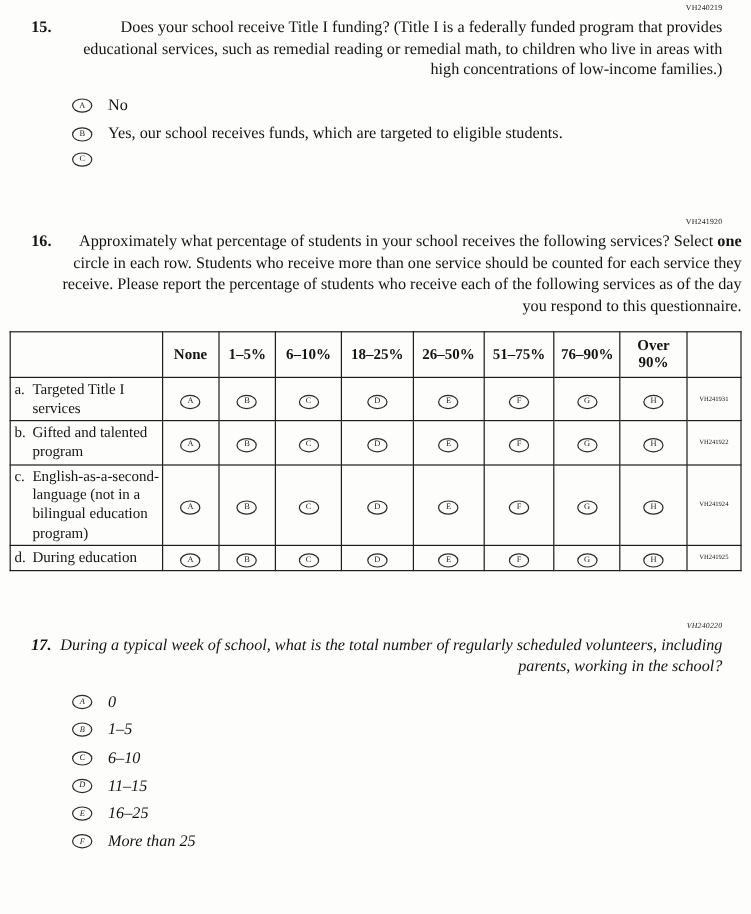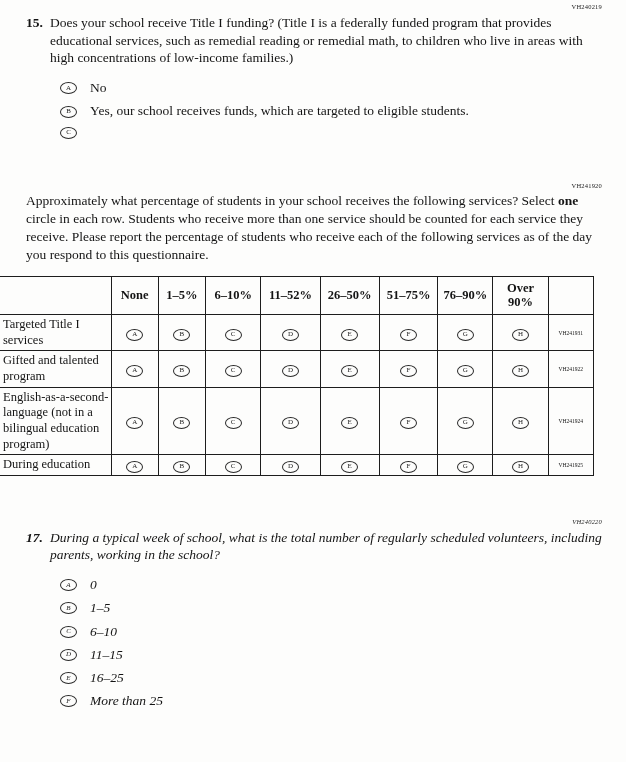--- a/index.html
+++ b/index.html
@@ -16,21 +16,21 @@
     font-size: 6.5px;
     text-align: right;
     letter-spacing: 0.2px;
     color: #222;
     line-height: 1.2;
   }
 
   .question { display: flex; margin-top: 3px; }
   .q-num { flex: 0 0 24px; font-weight: bold; font-size: 13.5px; line-height: 1.32; }
   .q-body { flex: 1; }
-  .q-text { font-size: 13.5px; line-height: 1.32; }
+  .q-text { font-size: 13.5px; line-height: 1.32; text-align: right; }
   .q-text b { font-weight: bold; }
 
   .options { margin: 13px 0 0 10px; }
   .option { display: flex; align-items: center; margin-bottom: 7px; font-size: 13.5px; line-height: 1.2; }
   .q17 .option { margin-bottom: 7px; }
 
   .bubble {
     display: inline-flex;
     align-items: center;
     justify-content: center;
@@ -108,20 +108,21 @@
               </span>
           </div>
         </div>
       </div>
     </div>
   </div>
 
   <div class="sec-q16">
     <div class="code">VH241920</div>
     <div class="question">
+      <div class="q-num">16.</div>
       <div class="q-body">
         <div class="q-text"><span>Approximately what percentage of students in your school receives the following services? Select </span><b>one</b><span> circle in each row. Students who receive more than one service should be counted for each service they receive. Please report the percentage of students who receive each of the following services as of the day you respond to this questionnaire.</span></div>
 
         <table class="q16-table">
           <colgroup>
             <col style="width:126px">
               <col style="width:47px">
               <col style="width:47px">
               <col style="width:55px">
               <col style="width:59px">
@@ -130,21 +131,21 @@
               <col style="width:55px">
               <col style="width:55px">
               <col style="width:45px">
           </colgroup>
           <tbody>
               <tr>
             <th class="col-head"></th>
             <th class="col-head">None</th>
             <th class="col-head">1–5%</th>
             <th class="col-head">6–10%</th>
-            <th class="col-head">11–52%</th>
+            <th class="col-head">18–25%</th>
             <th class="col-head">26–50%</th>
             <th class="col-head">51–75%</th>
             <th class="col-head">76–90%</th>
             <th class="col-head">Over 90%</th>
             <th class="col-head"></th>
           </tr>
 
           <tr>
             <td class="row-label">
               <span class="prefix">a.</span>

